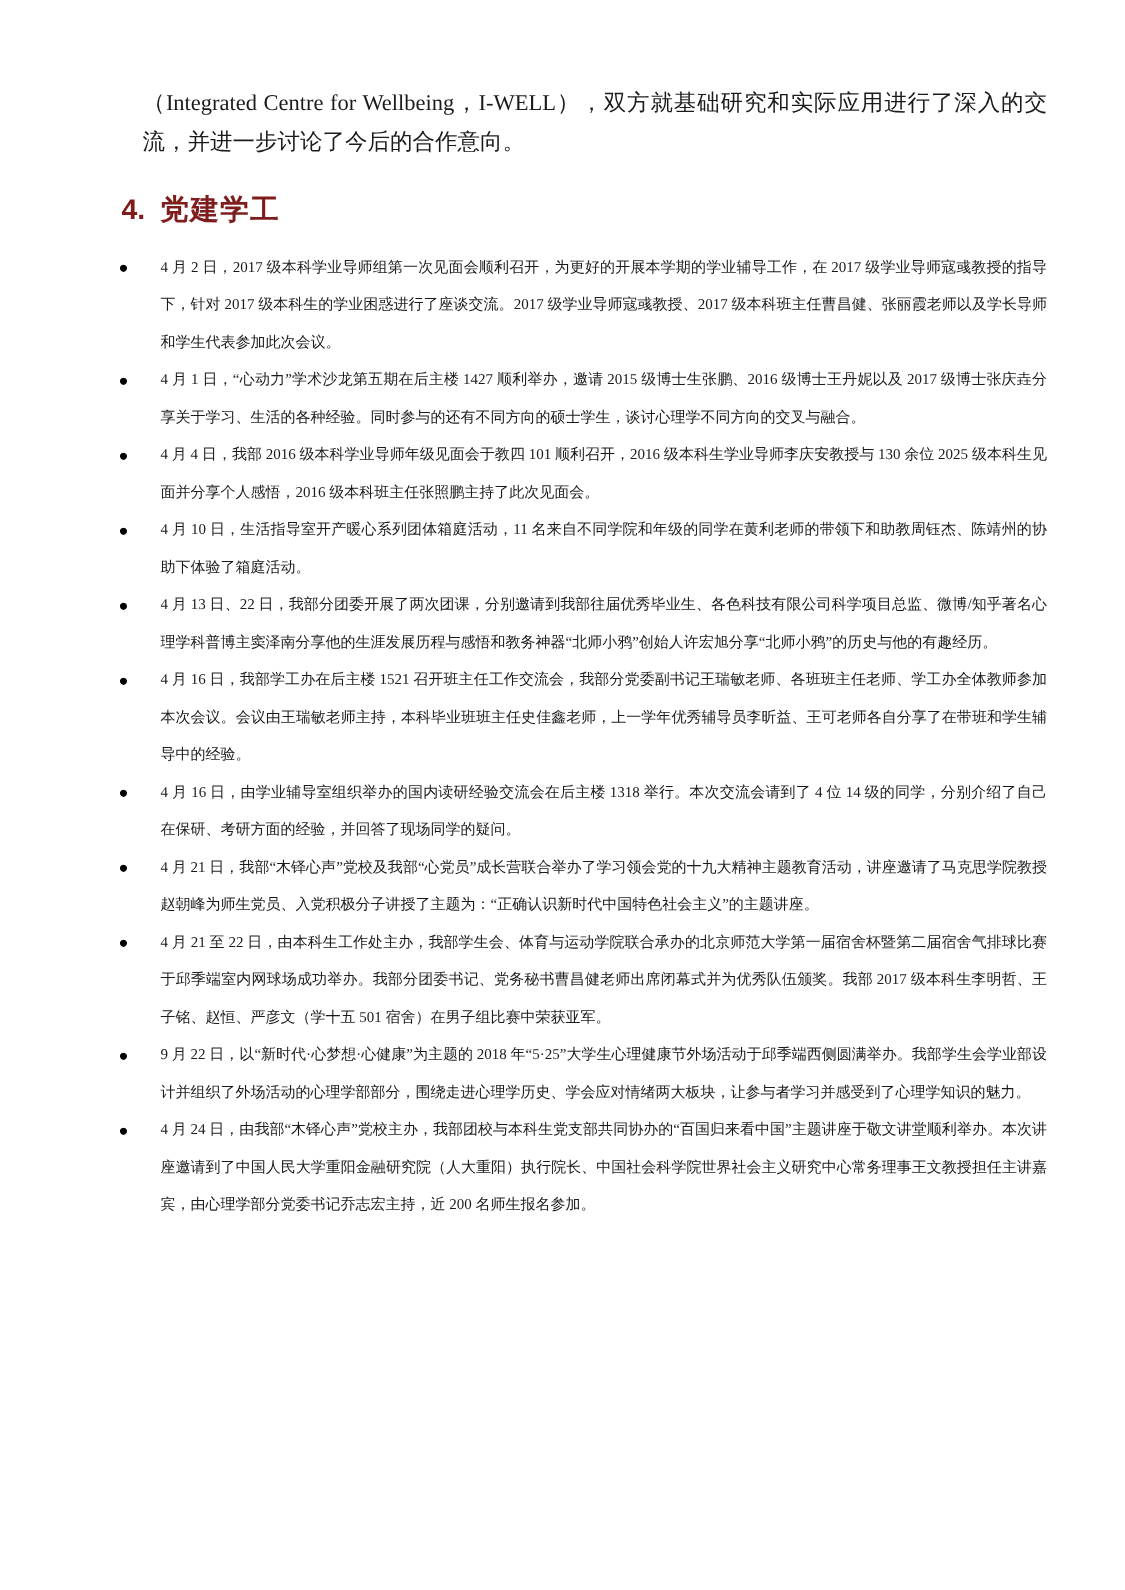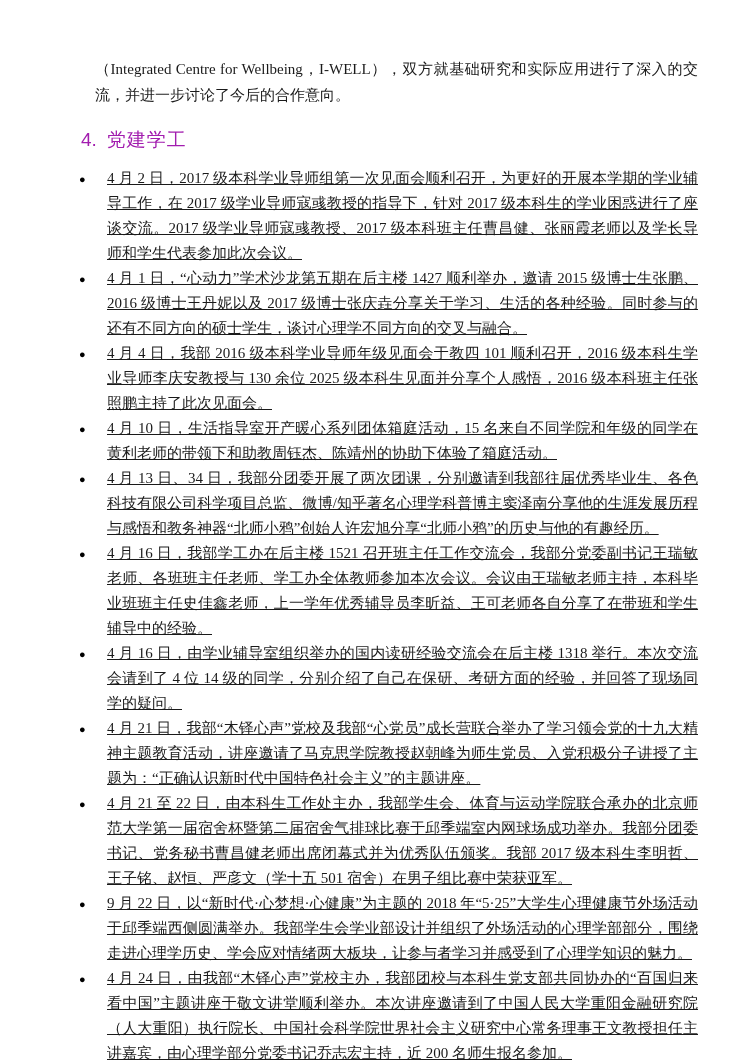--- a/index.html
+++ b/index.html
@@ -55,35 +55,34 @@
     flex: 0 0 28px;
     width: 28px;
     font-size: 11px;
     line-height: 25px;
     color: #000000;
     text-align: left;
     padding-top: 1px;
   }
   .item-text {
     flex: 1 1 auto;
-    font-size: 15px;
+    font-size: 10px;
     line-height: 25px;
     text-align: justify;
     text-justify: inter-ideograph;
-    text-decoration: underline;
   }
 </style>
 </head>
 <body>
 
 <div class="page">
 
   <p class="intro">（Integrated Centre for Wellbeing，I-WELL），双方就基础研究和实际应用进行了深入的交流，并进一步讨论了今后的合作意向。</p>
 
-  <h2 class="section-heading" style="color: #a21caf;">
+  <h2 class="section-heading" style="color: #7f1d1d; font-weight: bold;">
     <span class="num">4.</span><span>党建学工</span>
   </h2>
 
   <ul class="event-list">
     <li class="event-item">
       <span class="bullet">●</span>
       <span class="item-text">4 月 2 日，2017 级本科学业导师组第一次见面会顺利召开，为更好的开展本学期的学业辅导工作，在 2017 级学业导师寇彧教授的指导下，针对 2017 级本科生的学业困惑进行了座谈交流。2017 级学业导师寇彧教授、2017 级本科班主任曹昌健、张丽霞老师以及学长导师和学生代表参加此次会议。</span>
     </li>
 
     <li class="event-item">
@@ -91,26 +90,26 @@
       <span class="item-text">4 月 1 日，“心动力”学术沙龙第五期在后主楼 1427 顺利举办，邀请 2015 级博士生张鹏、2016 级博士王丹妮以及 2017 级博士张庆垚分享关于学习、生活的各种经验。同时参与的还有不同方向的硕士学生，谈讨心理学不同方向的交叉与融合。</span>
     </li>
 
     <li class="event-item">
       <span class="bullet">●</span>
       <span class="item-text">4 月 4 日，我部 2016 级本科学业导师年级见面会于教四 101 顺利召开，2016 级本科生学业导师李庆安教授与 130 余位 2025 级本科生见面并分享个人感悟，2016 级本科班主任张照鹏主持了此次见面会。</span>
     </li>
 
     <li class="event-item">
       <span class="bullet">●</span>
-      <span class="item-text">4 月 10 日，生活指导室开产暖心系列团体箱庭活动，15 名来自不同学院和年级的同学在黄利老师的带领下和助教周钰杰、陈靖州的协助下体验了箱庭活动。</span>
+      <span class="item-text">4 月 10 日，生活指导室开产暖心系列团体箱庭活动，11 名来自不同学院和年级的同学在黄利老师的带领下和助教周钰杰、陈靖州的协助下体验了箱庭活动。</span>
     </li>
 
     <li class="event-item">
       <span class="bullet">●</span>
-      <span class="item-text">4 月 13 日、34 日，我部分团委开展了两次团课，分别邀请到我部往届优秀毕业生、各色科技有限公司科学项目总监、微博/知乎著名心理学科普博主窦泽南分享他的生涯发展历程与感悟和教务神器“北师小鸦”创始人许宏旭分享“北师小鸦”的历史与他的有趣经历。</span>
+      <span class="item-text">4 月 13 日、22 日，我部分团委开展了两次团课，分别邀请到我部往届优秀毕业生、各色科技有限公司科学项目总监、微博/知乎著名心理学科普博主窦泽南分享他的生涯发展历程与感悟和教务神器“北师小鸦”创始人许宏旭分享“北师小鸦”的历史与他的有趣经历。</span>
     </li>
 
     <li class="event-item">
       <span class="bullet">●</span>
       <span class="item-text">4 月 16 日，我部学工办在后主楼 1521 召开班主任工作交流会，我部分党委副书记王瑞敏老师、各班班主任老师、学工办全体教师参加本次会议。会议由王瑞敏老师主持，本科毕业班班主任史佳鑫老师，上一学年优秀辅导员李昕益、王可老师各自分享了在带班和学生辅导中的经验。</span>
     </li>
 
     <li class="event-item">
       <span class="bullet">●</span>
       <span class="item-text">4 月 16 日，由学业辅导室组织举办的国内读研经验交流会在后主楼 1318 举行。本次交流会请到了 4 位 14 级的同学，分别介绍了自己在保研、考研方面的经验，并回答了现场同学的疑问。</span>

